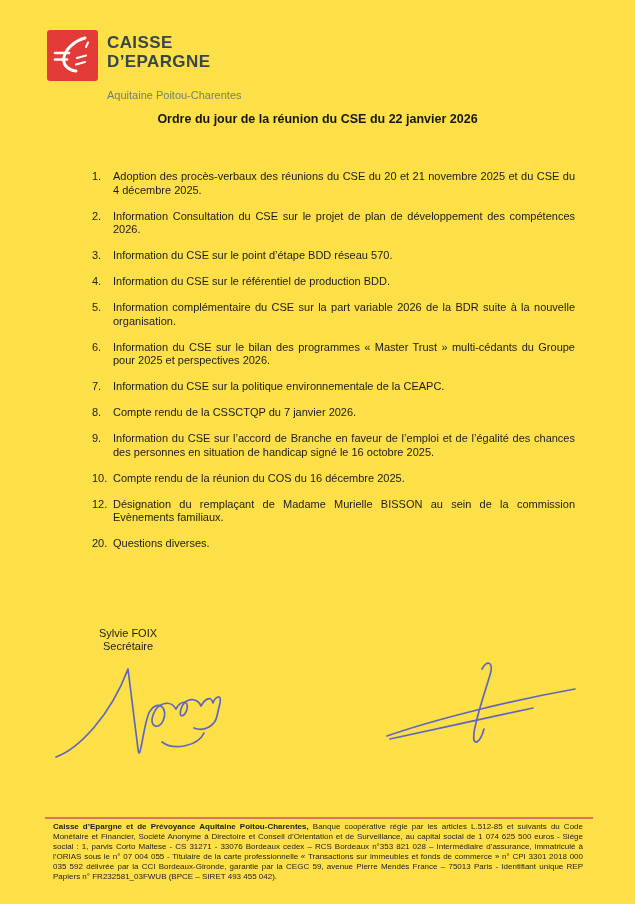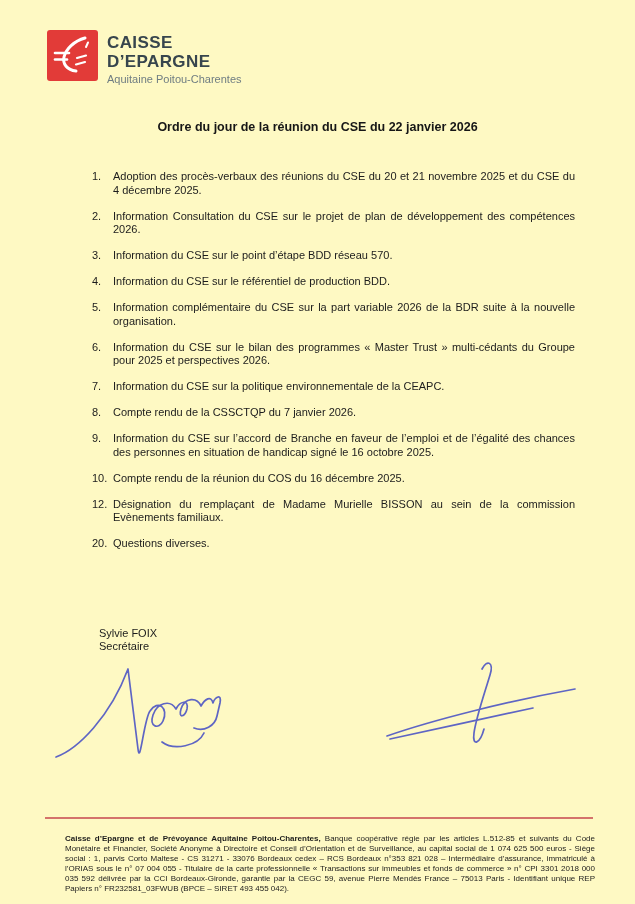--- a/index.html
+++ b/index.html
@@ -1,57 +1,57 @@
 <!DOCTYPE html>
 <html><head>
 <meta charset="utf-8">
 <style>
   html,body{margin:0;padding:0;background:#ffffff;}
   .page{
     position:relative;
     width:635px;height:904px;
-    background:#fef9c3;
+    background:#fde047;
     font-family:"Liberation Sans", sans-serif;
     color:#1c1c1c;
     overflow:hidden;
   }
   
   .letterhead{position:absolute;left:47px;top:30px;display:flex;align-items:flex-start;gap:9px;}
   .logo-box{width:51px;height:51px;background:#e23b38;border-radius:3px;flex:none;}
   .brand-text{padding-top:3px;}
   .brand-line{font-size:17px;font-weight:bold;color:#37454d;line-height:19px;letter-spacing:0.4px;}
-  .brand-region{font-size:11px;color:#6f7d82;margin-top:2px;}
+  .brand-region{font-size:11px;color:#6f7d82;margin-top:18px;}
   
   .doc-title{
     position:absolute;top:112px;left:0;right:0;
-    margin:8px;text-align:center;
+    margin:0;text-align:center;
     font-size:12.5px;font-weight:bold;color:#161616;
   }
   
   .agenda{
     position:absolute;left:92px;top:170px;width:483px;
     margin:0;padding:0;list-style:none;
     font-size:11px;line-height:13.5px;color:#1c1c1c;
   }
   .agenda li{display:flex;margin-bottom:12.5px;}
   .agenda .num{flex:none;width:21px;}
   .agenda .txt{flex:1;text-align:justify;text-align-last:left;}
   
   .sig{position:absolute;font-size:11px;line-height:13px;}
-  .sig-left{left:99px;top:627px;text-align:left;}
+  .sig-left{left:99px;top:627px;text-align:center;}
   .sig-right{left:431px;top:627px;text-align:center;}
   .sig-svg{position:absolute;}
   .sig-svg path{fill:none;stroke:#5e65c4;stroke-width:1.7;stroke-linecap:round;stroke-linejoin:round;}
   .sig-svg-left{left:52px;top:653px;}
   .sig-svg-right{left:383px;top:656px;}
   
   .footer-rule{position:absolute;left:45px;top:817px;width:548px;height:2px;background:#d4736b;}
   .footer-text{
     position:absolute;left:53px;top:822px;width:530px;
-    margin:12px;font-size:8px;line-height:10px;
+    margin:0;font-size:8px;line-height:10px;
     text-align:justify;text-align-last:left;color:#1c1c1c;
   }
   .footer-text .lead{font-weight:bold;}
   
   .squirrel path, .squirrel line{stroke:#ffffff;fill:none;stroke-linecap:round;}
 </style>
 </head>
 <body>
 
 <div class="page">

